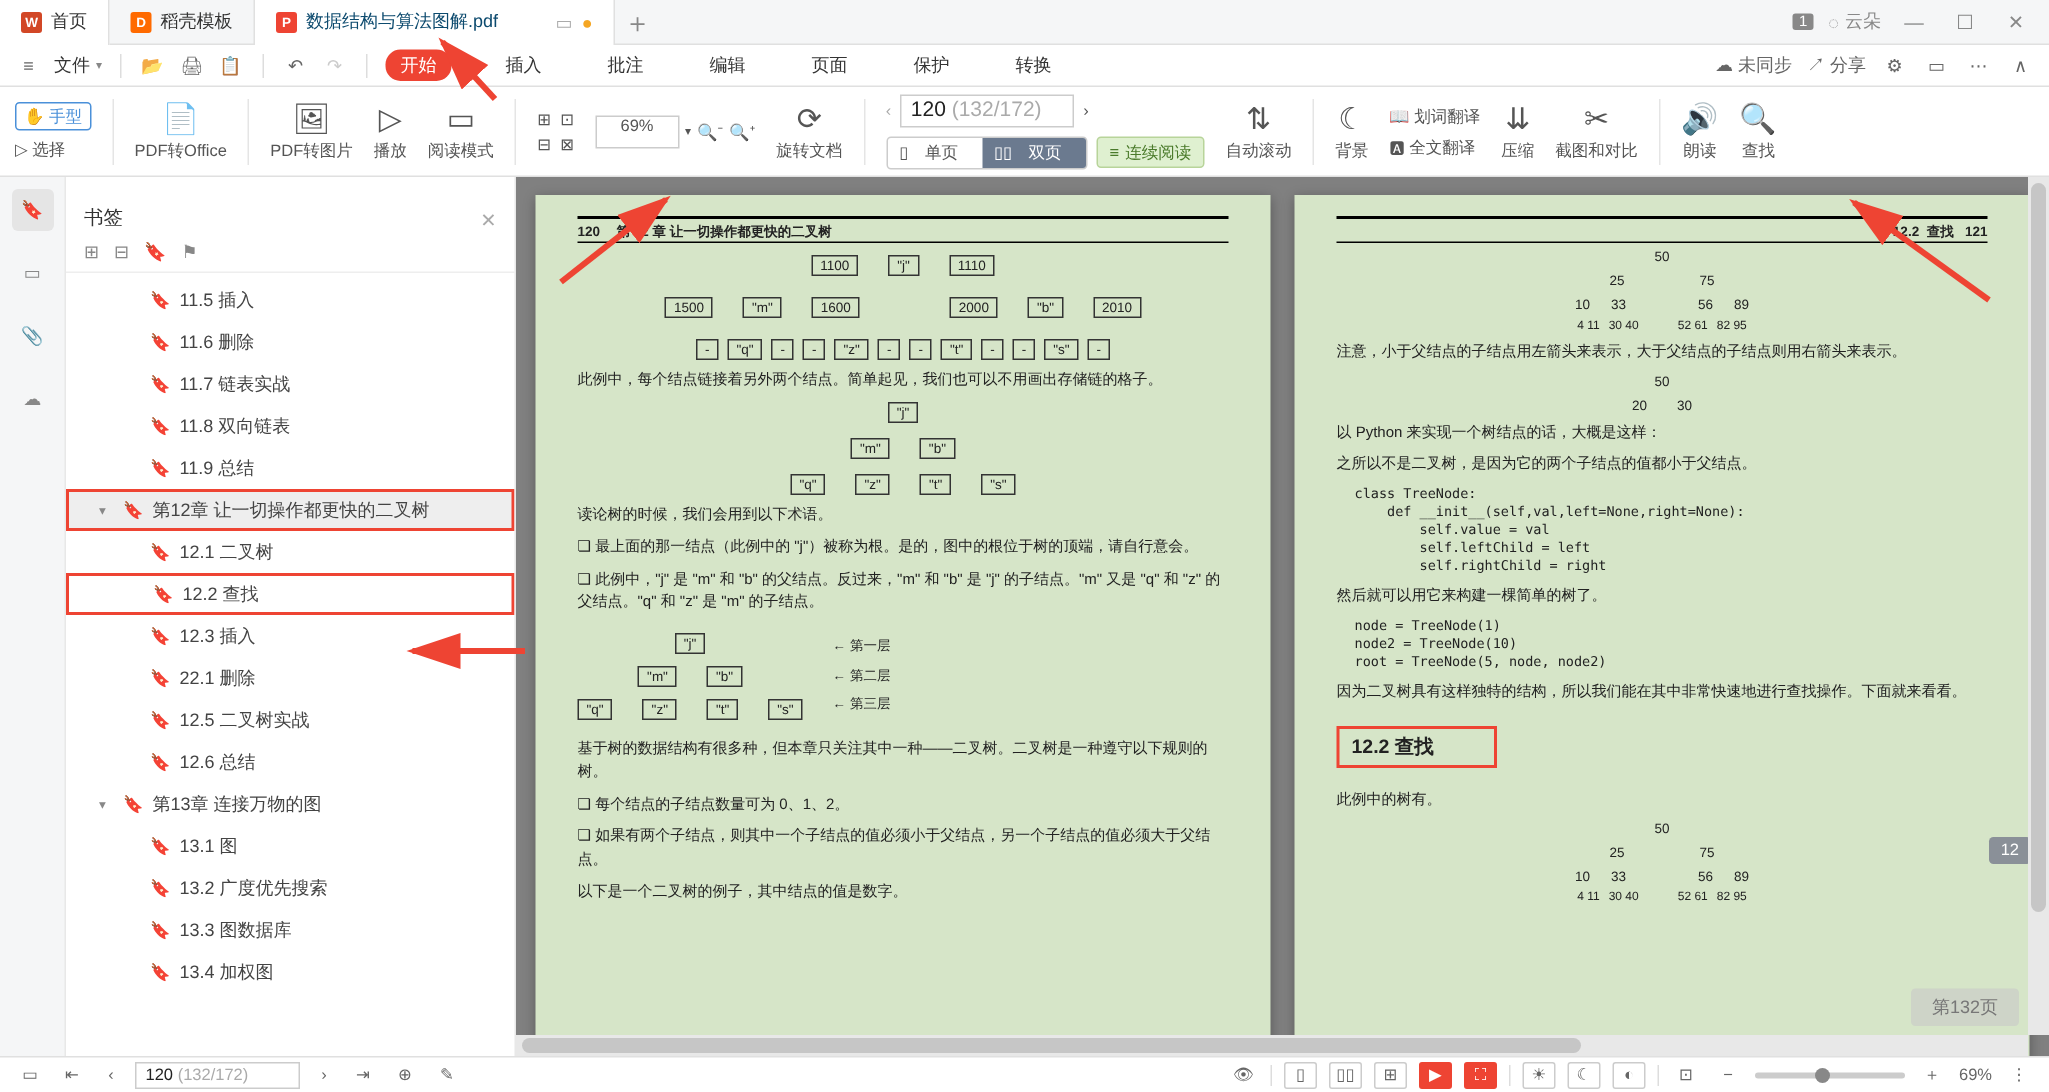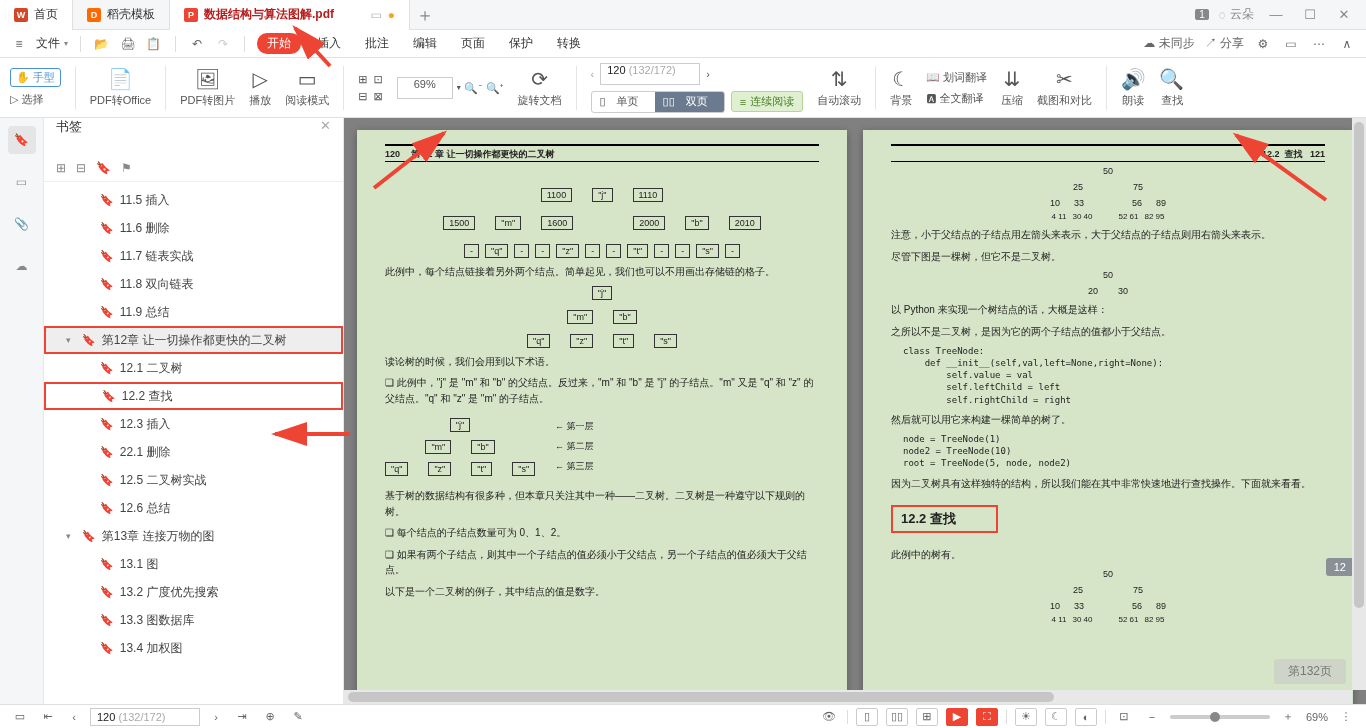--- a/index.html
+++ b/index.html
@@ -7,80 +7,80 @@
 
 
 .top-tabs { height: 30px; background: #f5f6f7; display: flex; align-items: center; border-bottom: 1px solid #e0e0e0; }
 .tab { height: 30px; display: flex; align-items: center; padding: 0 14px; gap: 6px; font-size: 12px; cursor: pointer; border-right: 1px solid #e0e0e0; }
 .tab.home { background: #fff; }
 .tab.active { background: #fff; }
 .tab-icon { width: 14px; height: 14px; display: inline-flex; align-items: center; justify-content: center; }
 .tab-icon.wps { background: #d24726; border-radius: 2px; color: #fff; font-size: 9px; font-weight: bold; }
 .tab-icon.dk { background: #ff6a00; border-radius: 2px; color: #fff; font-size: 9px; font-weight: bold; }
 .tab-icon.pdf { background: #e43; border-radius: 2px; color: #fff; font-size: 9px; font-weight: bold; }
-.tab-title.red { color: #b91c1c; font-weight: bold; }
+.tab-title.red { color: #0c4a6e; }
 .tab-plus { width: 30px; text-align: center; font-size: 18px; color: #888; cursor: pointer; }
 .top-right { margin-left: auto; display: flex; align-items: center; gap: 10px; padding-right: 10px; color: #888; }
 .top-right .num { background: #888; color: #fff; padding: 0 4px; border-radius: 2px; font-size: 10px; }
 .win-btn { width: 24px; text-align: center; color: #888; cursor: pointer; font-size: 13px; }
 
 
 .menu-bar { height: 28px; display: flex; align-items: center; padding: 0 10px; gap: 8px; border-bottom: 1px solid #e0e0e0; font-size: 12px; }
 .menu-bar .file-btn { display: flex; align-items: center; gap: 4px; }
 .menu-bar .sep { width: 1px; height: 16px; background: #ddd; margin: 0 4px; }
 .menu-bar .ico { width: 18px; height: 18px; display: inline-flex; align-items: center; justify-content: center; color: #666; cursor: pointer; }
 .menu-bar .pill { background: #e43; color: #fff; padding: 2px 10px; border-radius: 10px; font-size: 12px; }
-.menu-bar .mitem { padding: 0 8px; cursor: pointer; }
+.menu-bar .mitem { padding: 0 8px; cursor: pointer; margin-left: 20px; }
 .menu-bar .right { margin-left: auto; display: flex; align-items: center; gap: 10px; color: #666; }
 
 
 .ribbon { height: 60px; display: flex; align-items: center; padding: 0 10px; gap: 14px; border-bottom: 1px solid #e0e0e0; font-size: 11px; color: #555; }
 .rb-group { display: flex; flex-direction: column; align-items: center; gap: 2px; cursor: pointer; }
 .rb-group .ico { font-size: 20px; color: #555; height: 24px; display: flex; align-items: center; }
 .rb-col { display: flex; flex-direction: column; gap: 4px; }
 .rb-row { display: flex; align-items: center; gap: 6px; }
 .rb-sep { width: 1px; height: 44px; background: #e5e5e5; }
 .hand-tag { border: 1px solid #4a90d9; color: #4a90d9; padding: 1px 5px; border-radius: 3px; font-size: 11px; display: inline-flex; align-items: center; gap: 3px; }
 .select-tag { display: inline-flex; align-items: center; gap: 3px; padding: 1px 0; }
 .zoom-box { display: flex; align-items: center; gap: 4px; }
 .zoom-input { width: 56px; height: 22px; border: 1px solid #ccc; text-align: center; font-size: 11px; }
 .page-box { display:flex; align-items:center; gap:6px; }
-.page-input { width:100px; height:22px; border:1px solid #ccc; font-size:11px; padding:0 6px; }
+.page-input { width:116px; height:22px; border:1px solid #ccc; font-size:14px; padding:0 6px; }
 .page-input .cur{ color:#222; } .page-input .tot{ color:#aaa; }
 .view-toggle { display:flex; border:1px solid #ccc; border-radius:3px; overflow:hidden; height:22px; }
 .view-toggle span { padding:0 8px; display:flex; align-items:center; gap:3px; font-size:11px; }
 .view-toggle .active{ background:#6b7a8f; color:#fff; }
 .cont-read { background:#dff0d0; border:1px solid #b8d49a; color:#4a7a2a; padding:2px 8px; border-radius:3px; font-size:11px; display:inline-flex; align-items:center; gap:4px;}
 
 
 .main { display: flex; height: calc(100% - 30px - 28px - 60px - 24px); }
 .side-icons { width: 44px; background: #f5f6f7; border-right: 1px solid #e8e8e8; display: flex; flex-direction: column; align-items: center; padding-top: 8px; gap: 14px; color: #888; }
 .side-icons .ic { width: 28px; height: 28px; display:flex; align-items:center; justify-content:center; cursor:pointer; border-radius:4px; }
 .side-icons .ic.active{ background:#e5e5e5; color:#444; }
 
 .bookmarks { width: 300px; border-right: 1px solid #e8e8e8; display:flex; flex-direction:column; }
-.bm-header { height:36px; display:flex; align-items:flex-start; justify-content:space-between; padding:0 12px; font-size:13px; color:#333; }
+.bm-header { height:36px; display:flex; align-items:flex-end; justify-content:space-between; padding:0 12px; font-size:13px; color:#333; }
 .bm-tools { height:28px; display:flex; align-items:center; gap:10px; padding:0 12px; color:#888; border-bottom:1px solid #eee;}
 .bm-tools .t{ cursor:pointer; }
 .bm-list { flex:1; overflow:auto; padding:4px 0; }
 .bm-item { display:flex; align-items:center; height:28px; padding:0 10px 0 24px; gap:6px; cursor:pointer; font-size:12px; color:#444; white-space:nowrap; }
 .bm-item.indent1{ padding-left:40px; }
 .bm-item.chapter{ padding-left:22px; }
 .bm-item .caret{ width:10px; color:#888; font-size:9px;}
 .bm-item .bico{ color:#aaa; font-size:11px;}
 .bm-item.highlight{ background:#eee; border:2px solid #e43; padding-left:20px; }
 .bm-item.box-only{ border:2px solid #e43; }
 
 .doc-area { flex:1; background:#808080; position:relative; overflow:hidden; display:flex; justify-content:center; align-items:flex-start; padding:12px; gap:16px;}
 .page { width:490px; height:648px; background:#d6e5c8; box-shadow:0 2px 8px rgba(0,0,0,.3); padding:14px 28px; font-size:10px; color:#222; position:relative; overflow:hidden;}
 .page .hdr{ border-top:2px solid #000; border-bottom:1px solid #000; height:18px; display:flex; align-items:center; font-size:9px; font-weight:bold; padding-top:1px;}
 .page .hdr .pn{ width:26px;} .page .hdr .ti{flex:1;} .page .hdr .r{ text-align:right; flex:1;}
 .page p{ margin:6px 0; line-height:1.55; font-size:10px;}
 .tree{ display:flex; flex-direction:column; align-items:center; font-size:9px; margin:6px 0;}
-.tree .row{ display:flex; gap:20px;margin-top:18px;}
+.tree .row{ display:flex; gap:20px;}
 .tree .nd{ border:1px solid #333; padding:1px 5px; background:#d6e5c8;}
 .sec-box{ display:inline-block; border:2px solid #e43; padding:3px 40px 3px 8px; font-size:13px; font-weight:bold; margin:8px 0;}
 .code{ font-family:monospace; font-size:9px; line-height:1.35; margin:4px 0 4px 12px; white-space:pre;}
 
 .page-chip { position:absolute; right:12px; top:440px; background:#8a9098; color:#fff; padding:3px 8px; border-radius:3px; font-size:11px;}
 .page-foot{ position:absolute; right:20px; bottom:20px; background:rgba(200,200,200,.6); color:#777; padding:4px 14px; border-radius:3px; font-size:12px;}
 .hscroll{ position:absolute; left:0; right:14px; bottom:0; height:14px; background:#e8e8e8;}
 .hscroll .thumb{ position:absolute; left:4px; top:2px; width:70%; height:10px; background:#c6c6c6; border-radius:5px;}
 .vscroll{ position:absolute; right:0; top:0; bottom:14px; width:14px; background:#e8e8e8;}
 .vscroll .thumb{ position:absolute; top:4px; left:2px; width:10px; height:85%; background:#c6c6c6; border-radius:5px;}
@@ -405,20 +405,21 @@
             <span class="nd">"b"</span>
           </div>
           <div class="row" style="margin-top:10px;">
             <span class="nd">"q"</span>
             <span class="nd">"z"</span>
             <span class="nd">"t"</span>
             <span class="nd">"s"</span>
           </div>
         </div>
       <p>读论树的时候，我们会用到以下术语。</p>
+      <p>❏ <span>最上面的那一结点（此例中的 "j"）被称为根。是的，图中的根位于树的顶端，请自行意会。</span></p>
       <p>❏ <span>此例中，"j" 是 "m" 和 "b" 的父结点。反过来，"m" 和 "b" 是 "j" 的子结点。"m" 又是 "q" 和 "z" 的父结点。"q" 和 "z" 是 "m" 的子结点。</span></p>
       <div style="display:flex;align-items:center;gap:20px;">
         <div class="tree" style="flex:0 0 auto;">
             <span class="nd">"j"</span>
             <div class="row" style="margin-top:8px;">
               <span class="nd">"m"</span>
               <span class="nd">"b"</span>
             </div>
             <div class="row" style="margin-top:8px;">
               <span class="nd">"q"</span>
@@ -454,21 +455,20 @@
           </div>
           <div class="row" style="margin-top:4px;gap:6px;font-size:8px;">
             <span>4 11</span>
             <span>30 40</span>
             <span style="width:14px;"></span>
             <span>52 61</span>
             <span>82 95</span>
           </div>
         </div>
       <p>注意，小于父结点的子结点用左箭头来表示，大于父结点的子结点则用右箭头来表示。</p>
-      <p>尽管下图是一棵树，但它不是二叉树。</p>
       <div class="tree">
           <span>50</span>
           <div class="row" style="margin-top:6px;gap:20px;">
             <span>20</span>
             <span>30</span>
           </div>
         </div>
       <p>以 Python 来实现一个树结点的话，大概是这样：</p>
       <p>之所以不是二叉树，是因为它的两个子结点的值都小于父结点。</p>
       <div class="code">class TreeNode:

